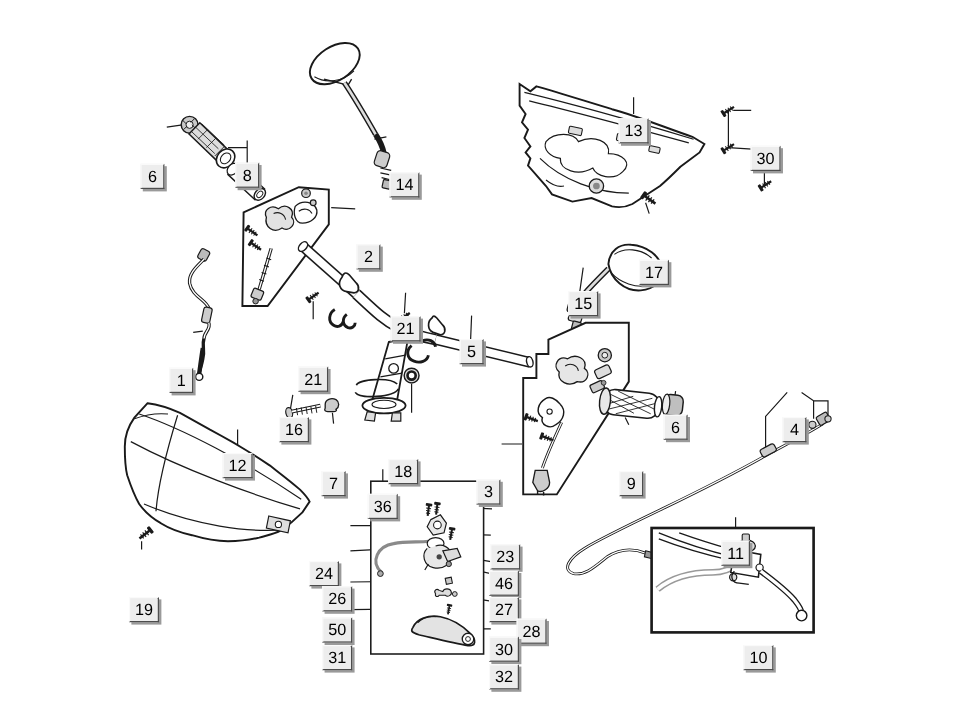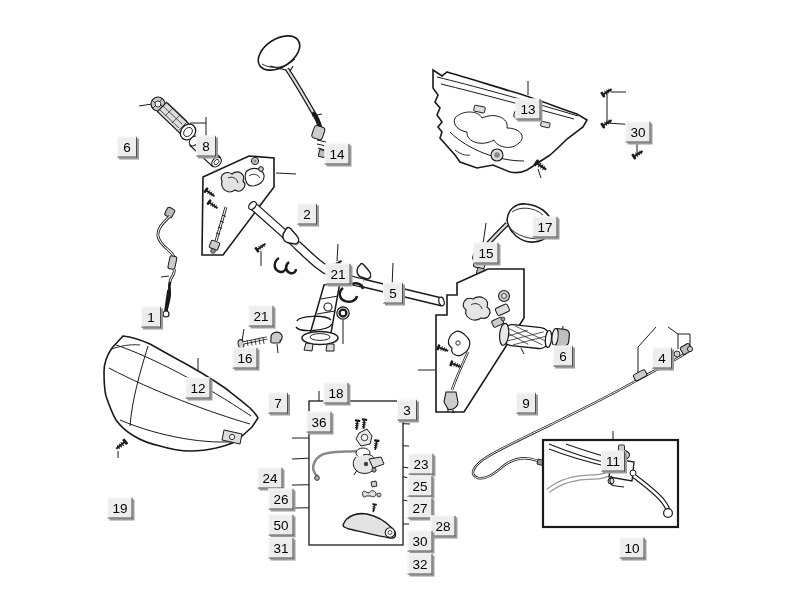--- a/index.html
+++ b/index.html
@@ -344,21 +344,21 @@
 <div class="callout" style="left:407px;top:370px">3</div>
 <div class="callout" style="left:319px;top:382px">36</div>
 <div class="callout" style="left:563px;top:316px">6</div>
 <div class="callout" style="left:526px;top:363px">9</div>
 <div class="callout" style="left:662px;top:318px">4</div>
 <div class="callout" style="left:613px;top:421px">11</div>
 <div class="callout" style="left:632px;top:508px">10</div>
 <div class="callout" style="left:120px;top:468px">19</div>
 <div class="callout" style="left:421px;top:424px">23</div>
 <div class="callout" style="left:270px;top:438px">24</div>
-<div class="callout" style="left:420px;top:446px">25</div>
+<div class="callout" style="left:420px;top:446px">46</div>
 <div class="callout" style="left:281px;top:459px">26</div>
 <div class="callout" style="left:420px;top:468px">27</div>
 <div class="callout" style="left:443px;top:486px">28</div>
 <div class="callout" style="left:281px;top:485px">50</div>
 <div class="callout" style="left:420px;top:501px">30</div>
 <div class="callout" style="left:281px;top:508px">31</div>
 <div class="callout" style="left:420px;top:524px">32</div>
 
 </div>
 

